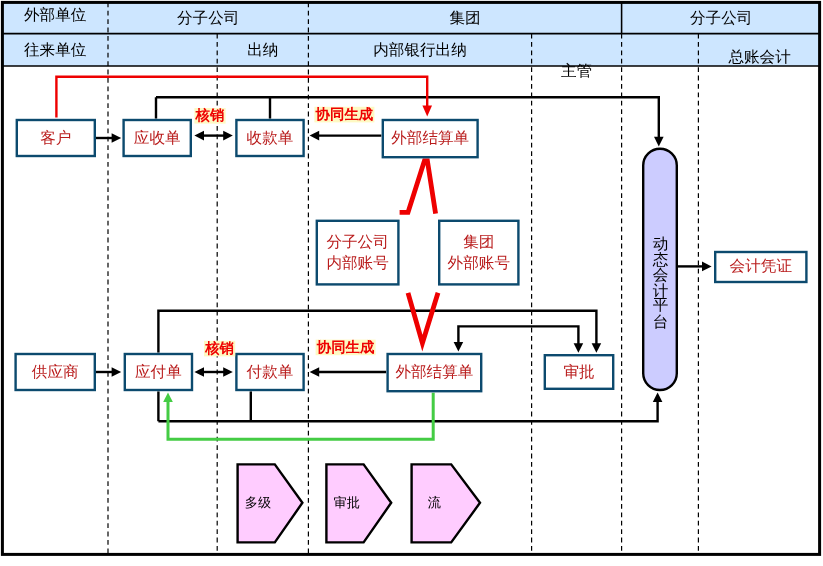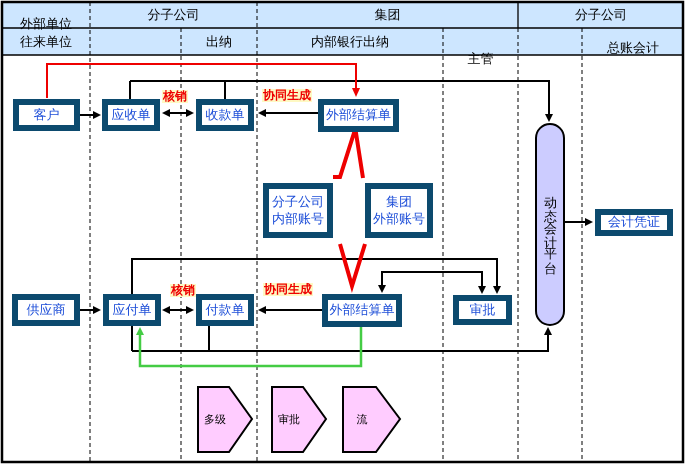--- a/index.html
+++ b/index.html
@@ -2,21 +2,21 @@
 <html><head>
 <meta charset="utf-8">
 <style>
   html,body{margin:0;padding:0;background:#fff;}
   #stage{position:relative;width:686px;height:472px;background:#ffffff;overflow:hidden;
          font-family:"Liberation Sans","DejaVu Sans",sans-serif;}
   #stage svg{position:absolute;left:0;top:0;}
   .hlabel{position:absolute;display:flex;align-items:center;justify-content:center;
           font-size:13px;color:#000;white-space:nowrap;}
   .node{position:absolute;display:flex;align-items:center;justify-content:center;
-        background:#fff;border:6px solid #0c4a6e;font-size:13px;color:#1d4ed8;
+        background:#fff;border:2px solid #0c4a6e;font-size:13px;color:#b91c1c;
         text-align:center;line-height:1.25;box-sizing:border-box;white-space:nowrap;}
   .node.two-line{flex-direction:column;}
   .platform{position:absolute;left:535px;top:123px;width:30px;height:203px;
         background:#ccccff;border:2px solid #000;border-radius:16px;box-sizing:border-box;
         display:flex;align-items:center;justify-content:center;}
   .platform span{writing-mode:vertical-rl;text-orientation:upright;
         font-size:13px;letter-spacing:13px;color:#000;}
   .redlabel{position:absolute;transform:translateX(-50%);font-size:12px;font-weight:bold;
         color:#ee0000;background:#fef9c3;padding:0 1px;white-space:nowrap;line-height:1.1;}
   .chevtext{position:absolute;transform:translate(-50%,-50%);font-size:11px;color:#000;white-space:nowrap;}
@@ -84,21 +84,21 @@
     <path d="M361,327 V366 H140 V334" stroke="#44cc44" stroke-width="2.5" fill="none"></path>
     <polygon points="140,327 136,335 144,335" fill="#44cc44"></polygon>
 
     <g fill="#ffccff" stroke="#000" stroke-width="2">
       <polygon points="198,387 229,387 252,419 229,452 198,452"></polygon>
       <polygon points="272,387 303,387 326,419 303,452 272,452"></polygon>
       <polygon points="343,387 376,387 400,419 376,452 343,452"></polygon>
     </g>
   </svg>
 
-  <div class="hlabel" style="left:2px;top:11px;width:88px;height:26px">外部单位</div>
+  <div class="hlabel" style="left:2px;top:0;width:88px;height:26px">外部单位</div>
   <div class="hlabel" style="left:90px;top:2px;width:167px;height:26px">分子公司</div>
   <div class="hlabel" style="left:257px;top:2px;width:261px;height:26px">集团</div>
   <div class="hlabel" style="left:518px;top:2px;width:166px;height:26px">分子公司</div>
 
   <div class="hlabel" style="left:2px;top:28px;width:88px;height:27px">往来单位</div>
   <div class="hlabel" style="left:181px;top:28px;width:76px;height:27px">出纳</div>
   <div class="hlabel" style="left:257px;top:28px;width:186px;height:27px">内部银行出纳</div>
   <div class="hlabel" style="left:443px;top:39px;width:75px;height:40px">主管</div>
   <div class="hlabel" style="left:518px;top:28px;width:64px;height:27px"></div>
   <div class="hlabel" style="left:582px;top:28px;width:102px;height:39px">总账会计</div>

